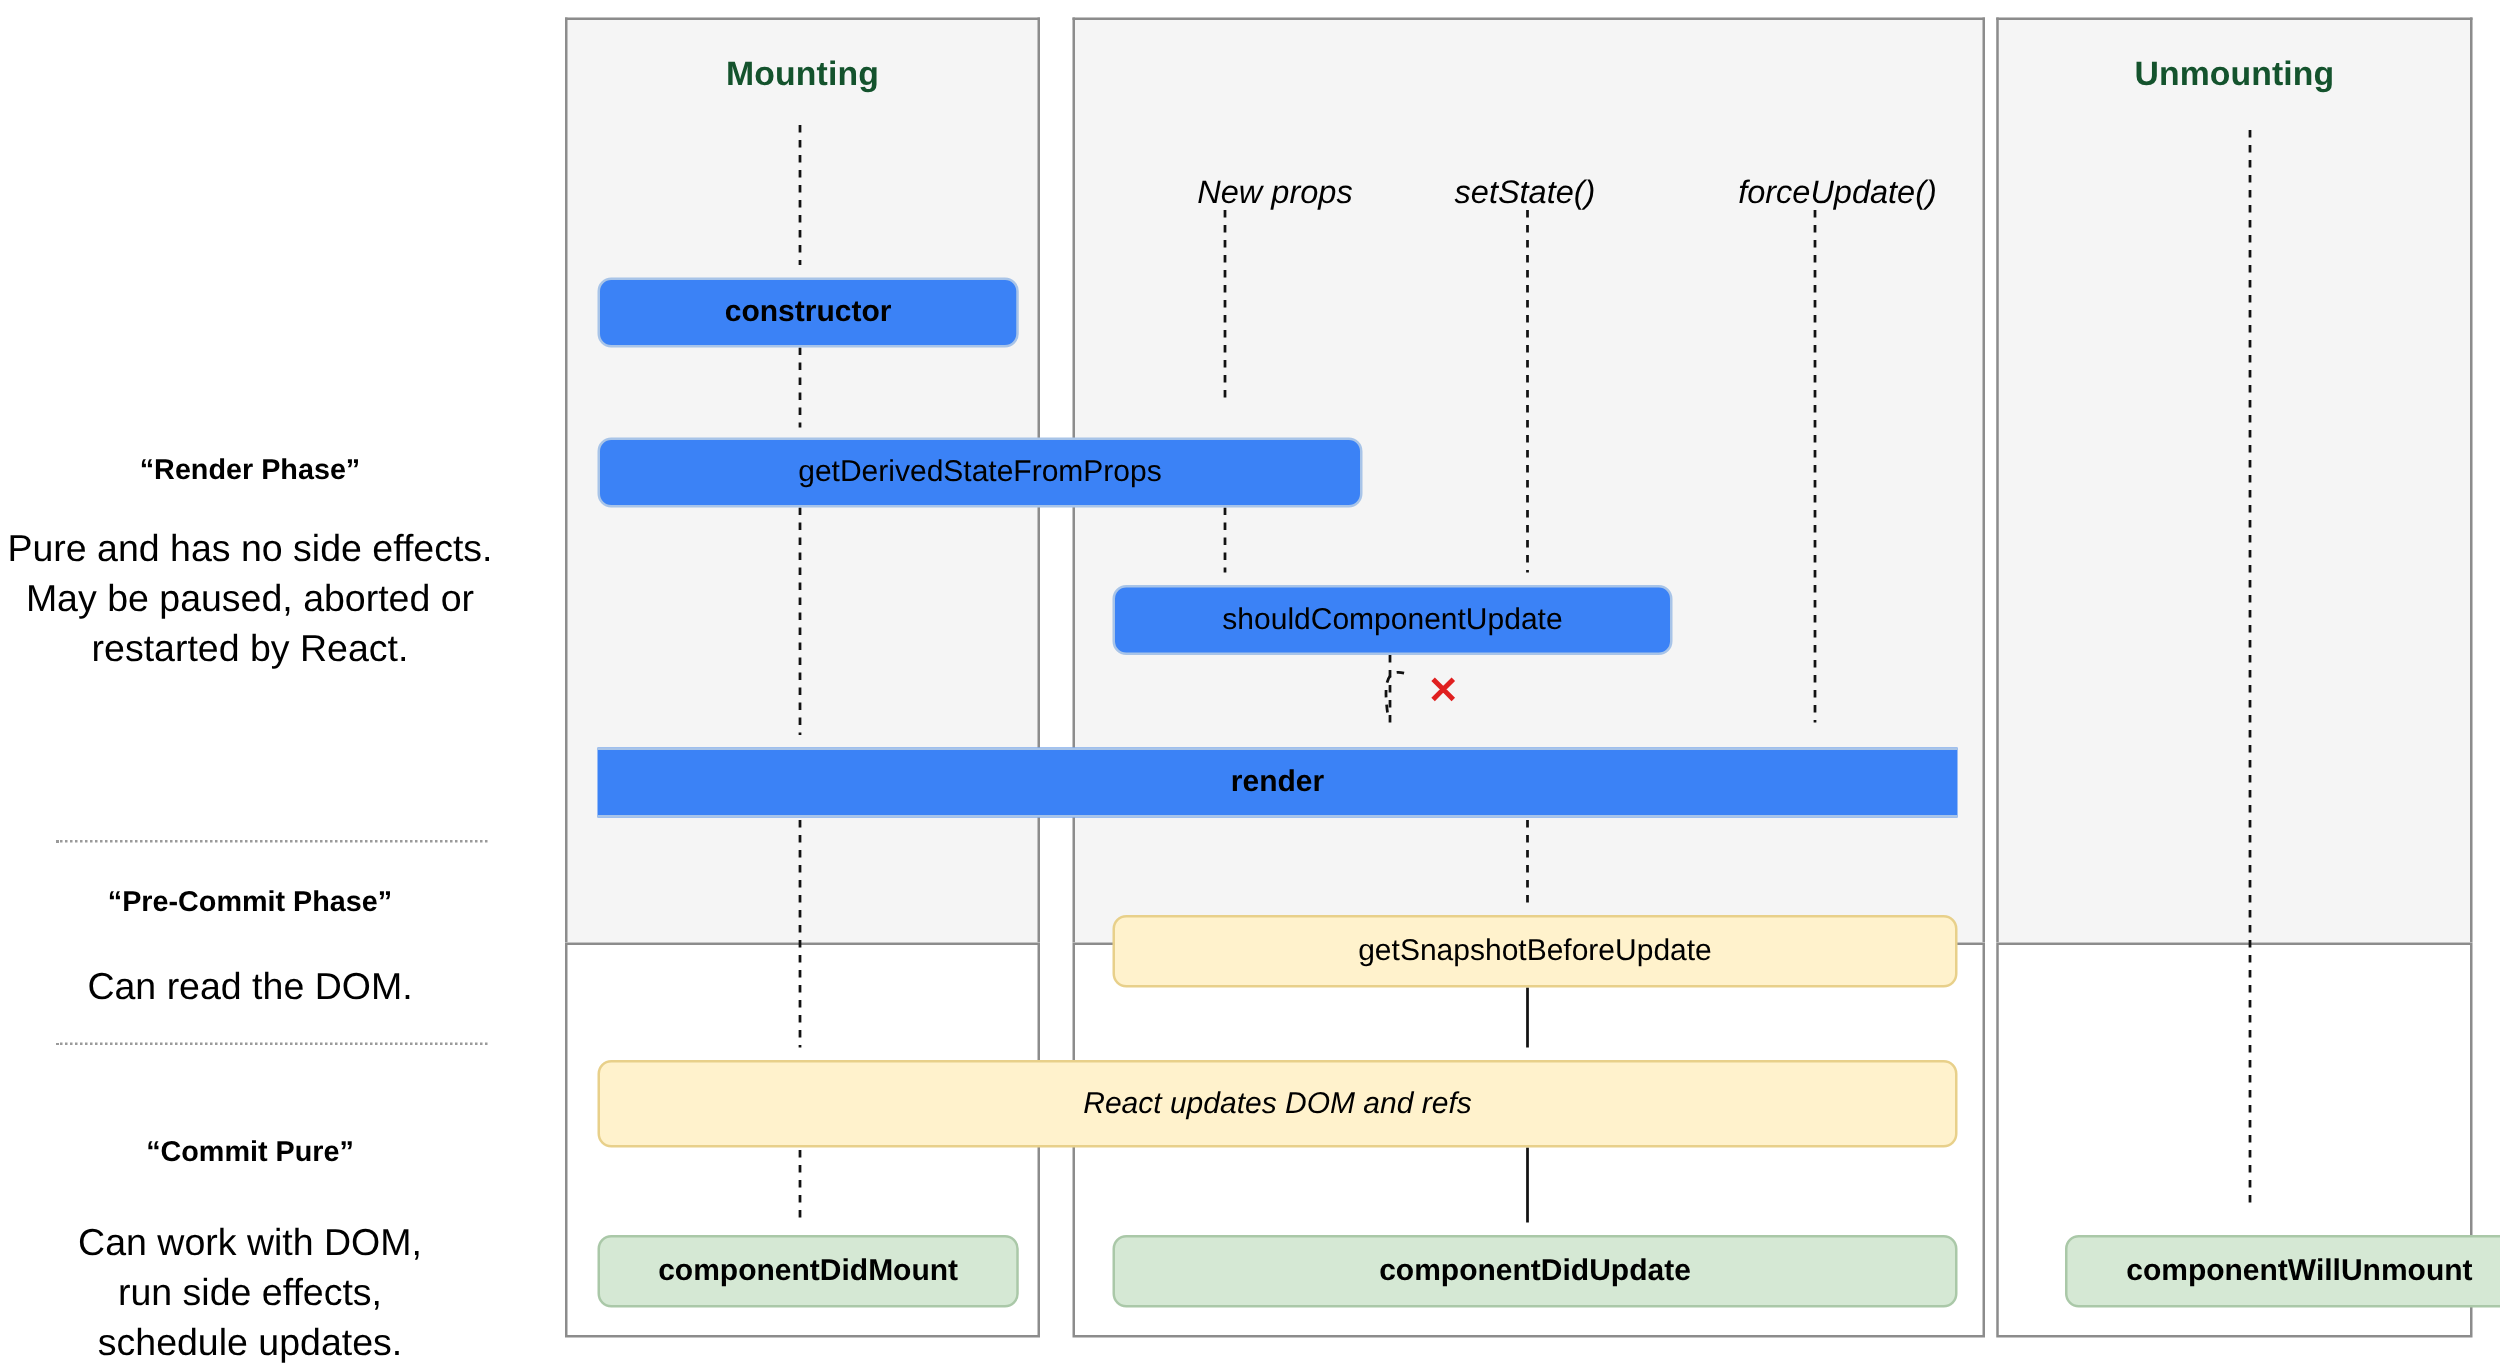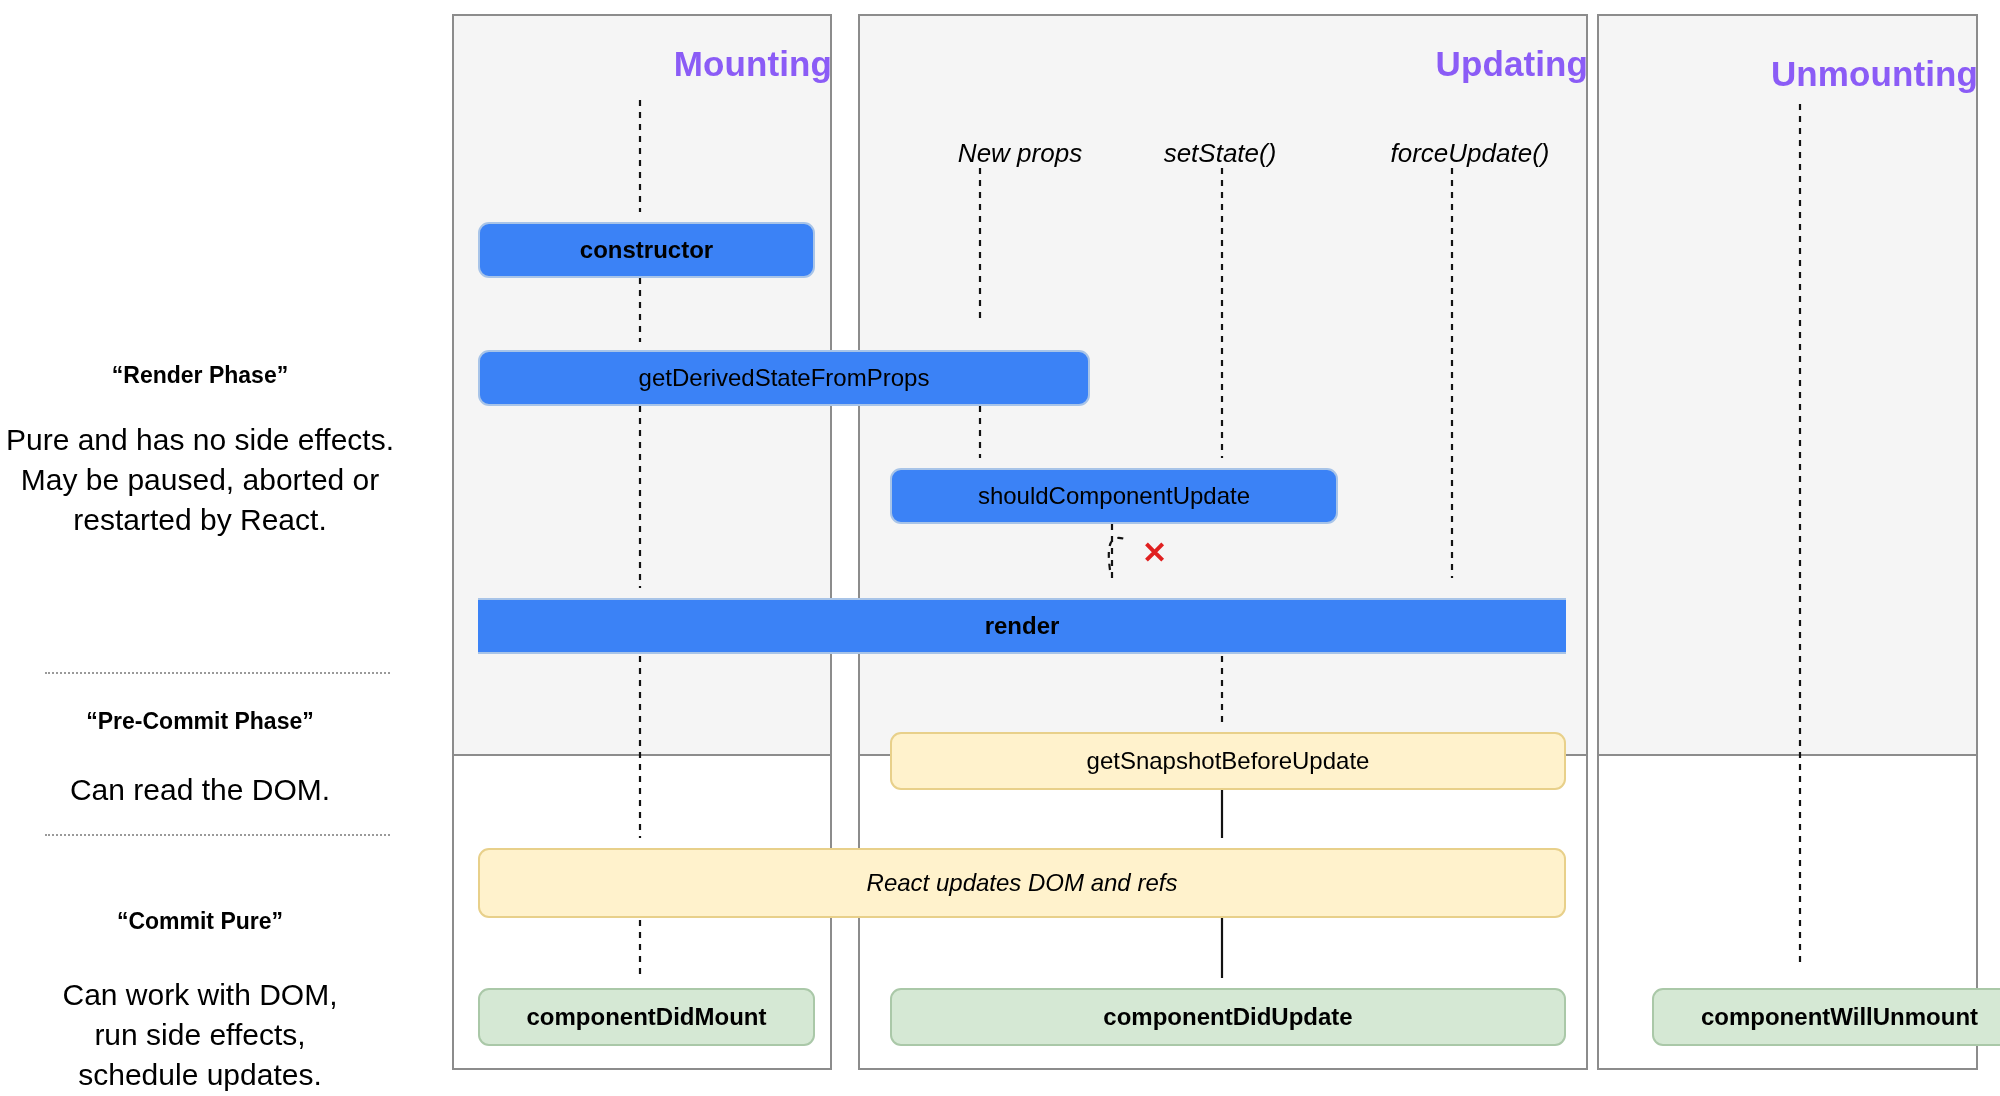--- a/index.html
+++ b/index.html
@@ -26,25 +26,25 @@
     box-sizing: border-box;
     border: 2px solid #8c8c8c;
     background: #f5f5f5;
   }
   .col-panel.commit-zone {
     background: #ffffff;
     border-top: 2px solid #8c8c8c;
   }
   .col-title {
     position: absolute;
-    text-align: right;
+    text-align: center;
     font-weight: bold;
-    font-size: 35px;
+    font-size: 27px;
     letter-spacing: 0.1px;
-    color: #8b5cf6;
+    color: #14532d;
     white-space: nowrap;
   }
 
   
   .legend-head {
     position: absolute;
     text-align: center;
     font-weight: bold;
     font-size: 23px;
     white-space: nowrap;
@@ -112,22 +112,21 @@
   <div class="col-panel" style="left:452px; top:14px; width:380px; height:740px; border-bottom:none;"></div>
   <div class="col-panel commit-zone" style="left:452px; top:754px; width:380px; height:316px; border-top:2px solid #8c8c8c;"></div>
 
   <div class="col-panel" style="left:858px; top:14px; width:730px; height:740px; border-bottom:none;"></div>
   <div class="col-panel commit-zone" style="left:858px; top:754px; width:730px; height:316px; border-top:2px solid #8c8c8c;"></div>
 
   <div class="col-panel" style="left:1597px; top:14px; width:381px; height:740px; border-bottom:none;"></div>
   <div class="col-panel commit-zone" style="left:1597px; top:754px; width:381px; height:316px; border-top:2px solid #8c8c8c;"></div>
 
   <div class="col-title" style="left:452px; top:44px; width:380px;">Mounting</div>
-  <div class="col-title" style="left:858px; top:44px; width:730px;">Updating</div>
-  <div class="col-title" style="left:1597px; top:54px; width:381px;">Unmounting</div>
+  <div class="col-title" style="left:1597px; top:44px; width:381px;">Unmounting</div>
 
   <div class="legend-head" style="left:0px; top:362px; width:400px;">“Render Phase”</div>
   <div class="legend-body" style="left:0px; top:420px; width:400px; white-space:pre-line;">Pure and has no side effects.
 May be paused, aborted or
 restarted by React.</div>
 
   <div class="legend-rule" style="left:45px; top:672px; width:345px;"></div>
 
   <div class="legend-head" style="left:0px; top:708px; width:400px;">“Pre-Commit Phase”</div>
   <div class="legend-body" style="left:0px; top:770px; width:400px; white-space:pre-line;">Can read the DOM.</div>

